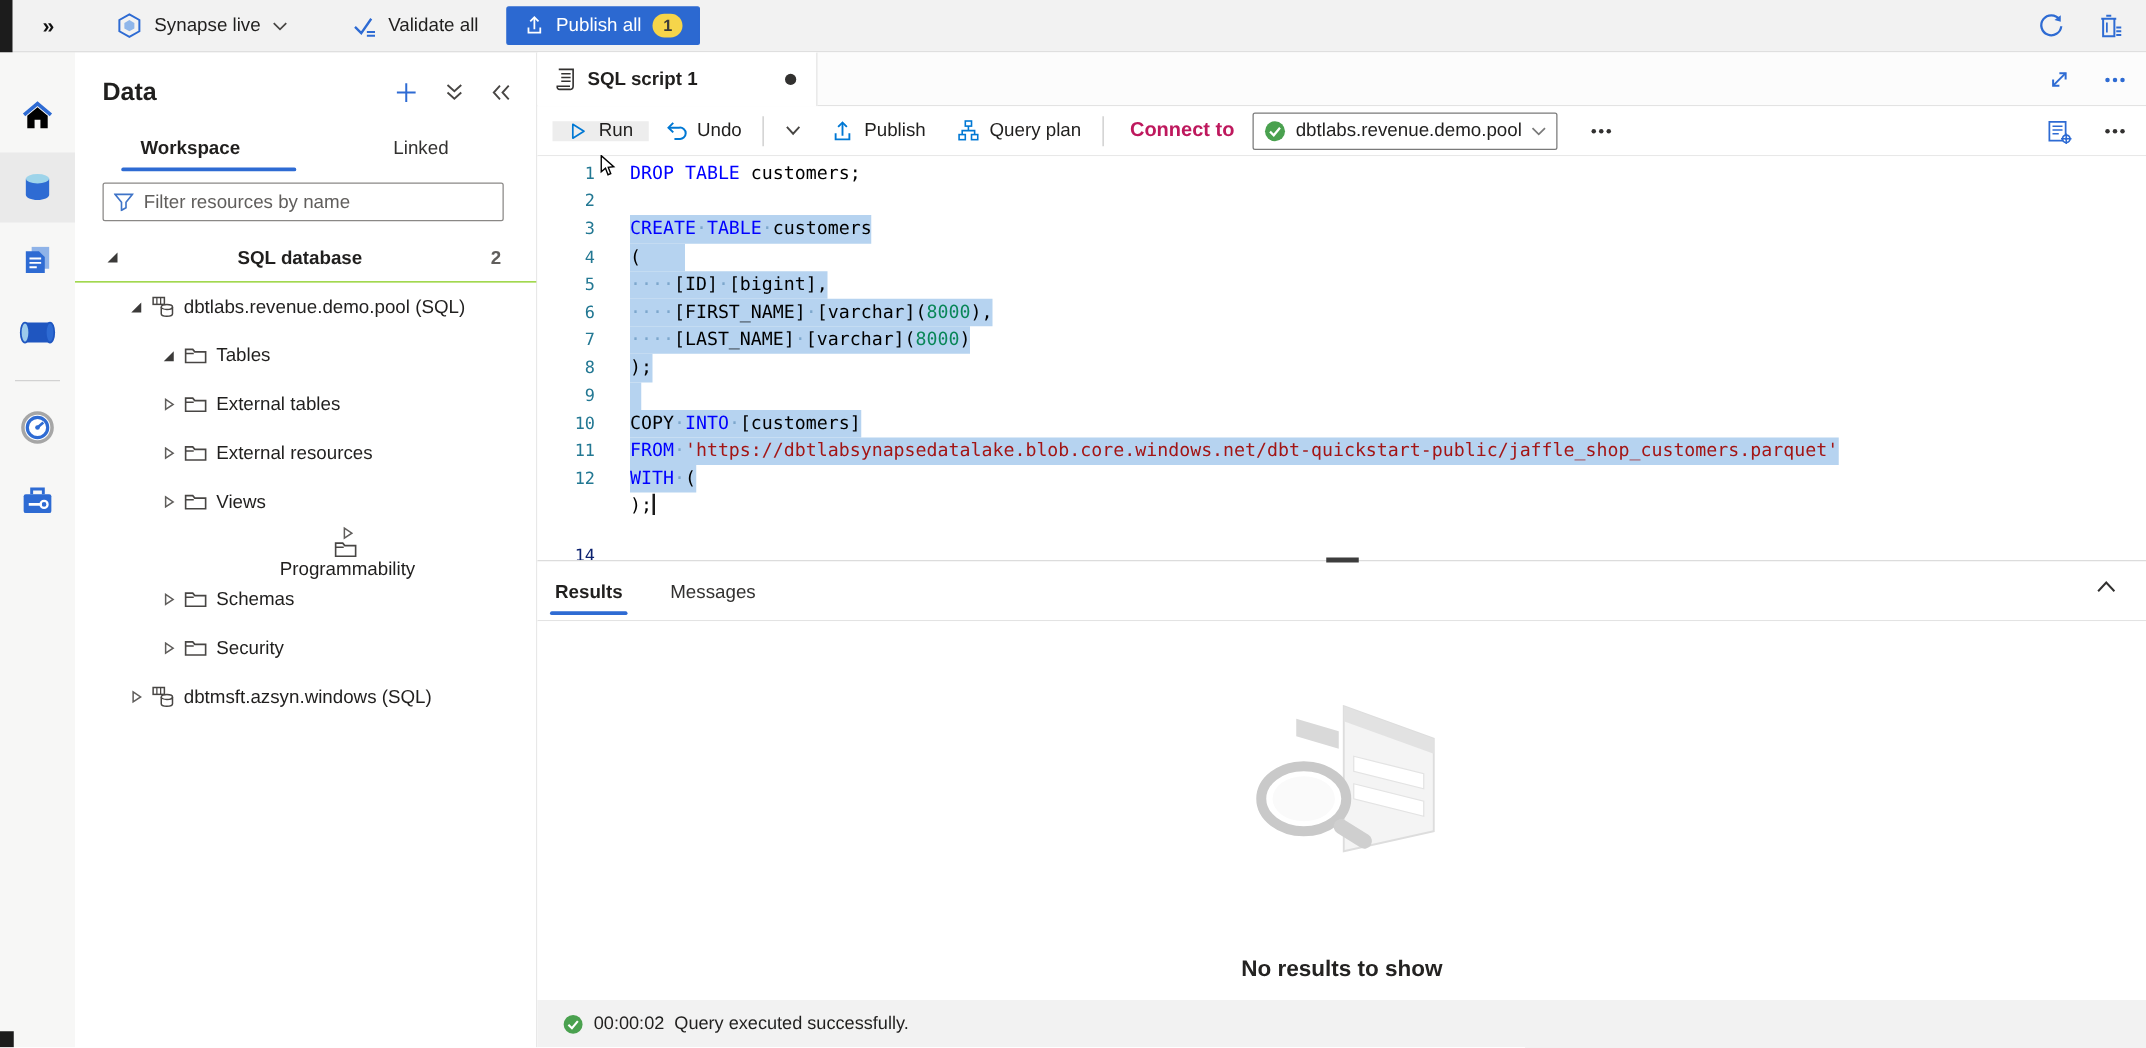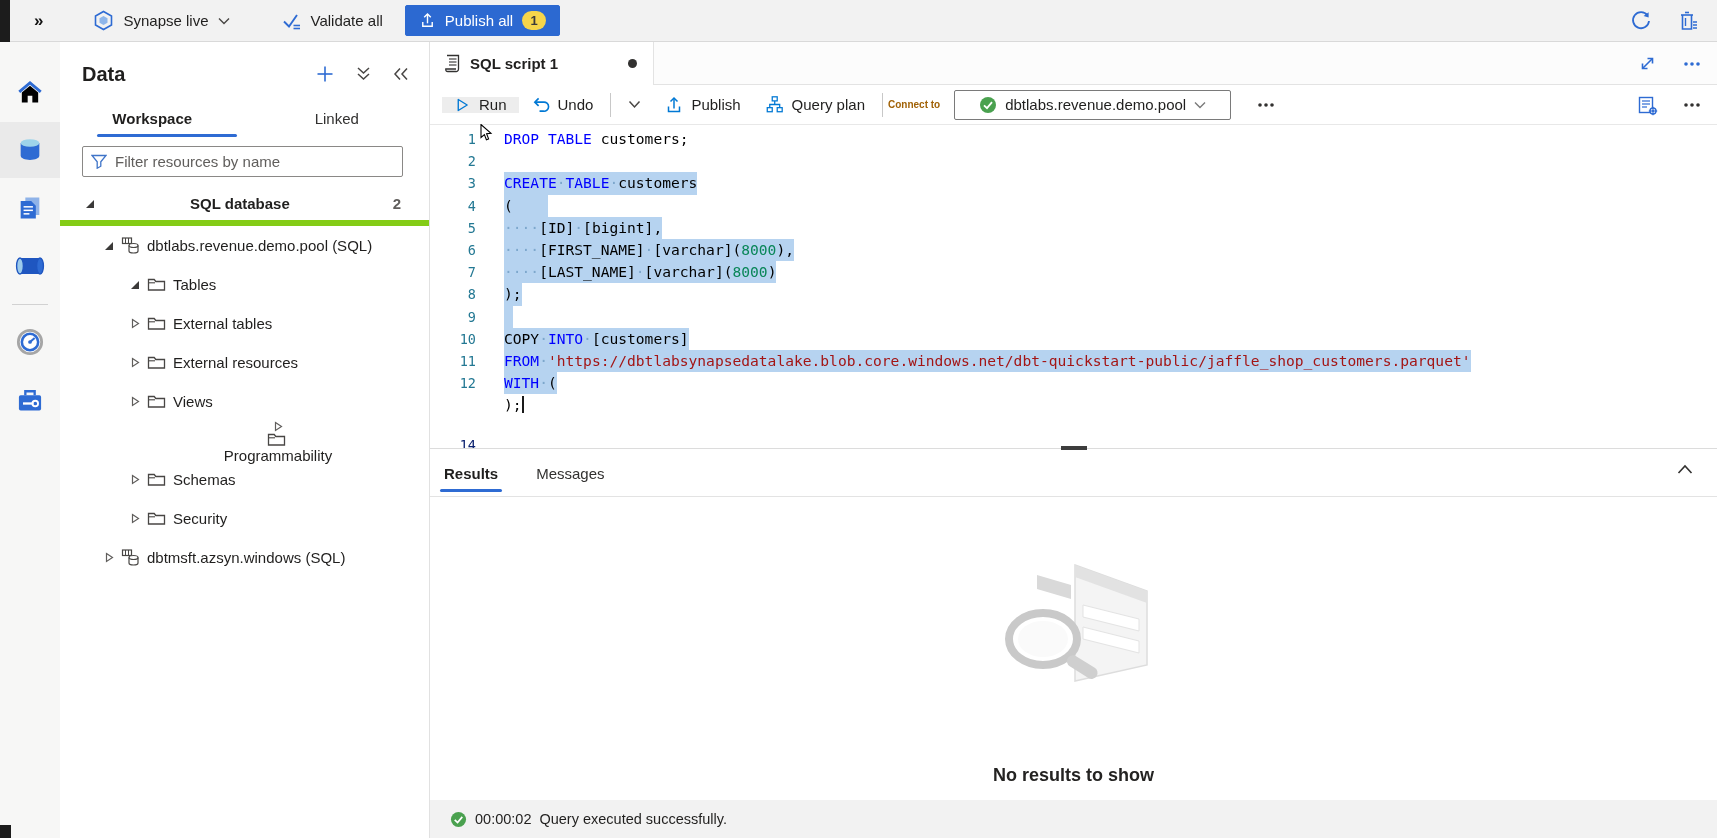--- a/index.html
+++ b/index.html
@@ -53,42 +53,42 @@
   .dp-filter input { border:none; outline:none; flex:1; font-size:15px; color:#6d28d9;
                      font-family:inherit; background:transparent; }
   .dp-filter input::placeholder { color:#605e5c; }
   .tree { position:absolute; left:0; right:0; top:145px; }
   .tree-row { display:flex; align-items:center; height:39px; cursor:pointer; font-size:15px; }
   .tree-row .exp { width:16px; display:flex; justify-content:center; flex:none; }
   .tree-row .nicon { width:26px; display:flex; justify-content:flex-start; flex:none; margin-left:4px; }
   .tree-label { color:#201f1e; white-space:nowrap; }
   .tree-label.bold { font-weight:700; }
   .tree-count { margin-left:auto; margin-right:28px; color:#605e5c; font-size:15px; font-weight:700; }
-  .tree-row.divided { border-bottom:6px solid #84cc16;gap:43px; }
+  .tree-row.divided { border-bottom:1px solid #84cc16;gap:43px; }
 
   
   .main { position:absolute; left:430px; top:42px; width:1287px; height:796px; background:#fff; }
 
   .tabbar { position:absolute; left:0; top:0; width:100%; height:43px; background:#fcfcfc;
             border-bottom:1px solid #e3e3e3; }
   .etab { position:absolute; left:0; top:0; width:224px; height:43px; background:#fff;
           border-right:1px solid #e3e3e3; display:flex; align-items:center; padding:0 14px; cursor:pointer; }
   .etab-title { margin-left:9px; font-size:15px; font-weight:700; color:#201f1e; }
   .dirty-dot { position:absolute; left:198px; width:9px; height:9px; border-radius:50%; background:#323130; }
   .tabbar-right { position:absolute; right:16px; top:0; height:43px; display:flex; align-items:center; gap:27px; }
 
   .toolbar { position:absolute; left:0; top:43px; width:100%; height:40px; background:#fff;
              border-bottom:1px solid #e8e8e8; display:flex; align-items:center; padding-left:12px; }
   .tbtn { display:flex; align-items:center; gap:8px; height:16px; padding:0 12px; font-size:15px;
           color:#201f1e; background:none; border:none; cursor:pointer; position:relative; }
   .tbtn.hovered { background:#ededed; }
   .tsep { width:1px; height:24px; background:#c8c8c8; margin:0 5px; }
-  .connect-label { font-size:10px; font-weight:700; color:#a16207; }
+  .connect-label { font-size:16px; font-weight:700; color:#be185d; margin-left:16px; }
   .pool-select { margin-left:14px; height:30px; border:1px solid #7a7a7a; border-radius:2px;
-                 background:#fff; display:flex; align-items:center; gap:8px; padding:0 24px; cursor:pointer;justify-content:flex-end; }
+                 background:#fff; display:flex; align-items:center; gap:8px; padding:0 8px; cursor:pointer;justify-content:flex-end; }
   .pool-name { font-size:15px; color:#201f1e; }
   .toolbar-right { position:absolute; right:16px; top:0; height:40px; display:flex; align-items:center; gap:25px; }
   .mouse-cursor { position:absolute; left:38px; top:27px; z-index:5; pointer-events:none; }
 
   
   .editor { position:absolute; left:0; top:83px; width:100%; height:323px; background:#fff;
             overflow:hidden; padding-top:3px; }
   .code-row { display:flex; height:22.2px; line-height:22.2px;
               font-family:"DejaVu Sans Mono","Liberation Mono",monospace; font-size:14.6px; }
   .ln { width:46px; flex:none; text-align:right; color:#237893; font-size:13.5px; }

